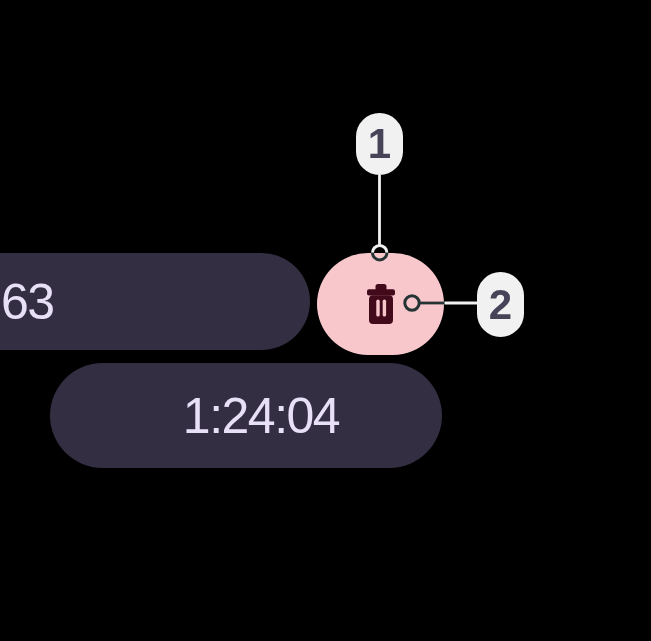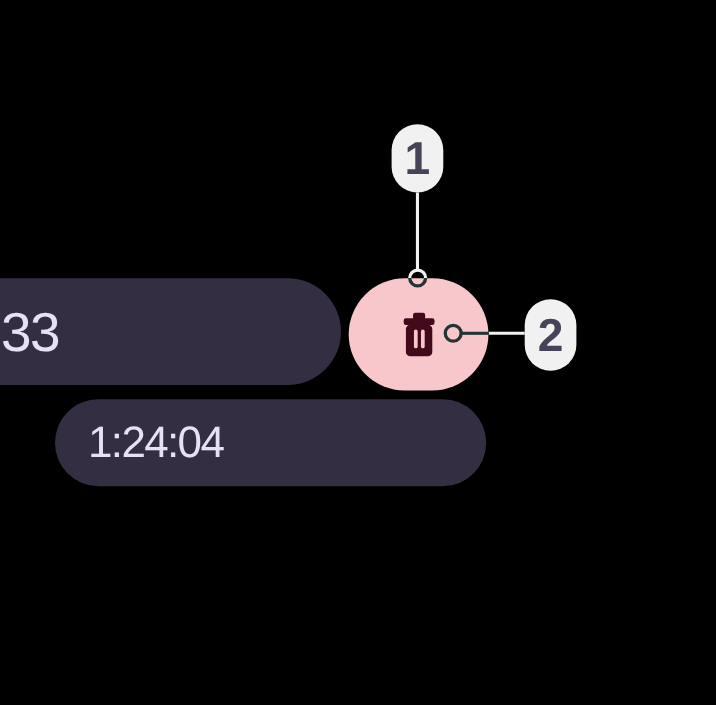--- a/index.html
+++ b/index.html
@@ -21,24 +21,25 @@
   }
   .chip-elapsed {
     left: -80px; top: 253px;
     width: 390px; height: 97px;
     border-radius: 48.5px;
     padding-left: 81px;
     font-size: 50px;
   }
   .chip-duration {
     left: 50px; top: 363px;
-    width: 392px; height: 79px;
+    width: 392px; height: 105px;
     border-radius: 52.5px;
     padding-left: 30px;
-    font-size: 40px;
+    font-size: 50px;
+    justify-content: center;
   }
   .delete-btn {
     position: absolute;
     left: 317px; top: 253px;
     width: 127px; height: 102px;
     border-radius: 51px;
     background: #f8c7cc;
     border: none;
     padding: 0;
     display: flex;
@@ -65,21 +66,21 @@
     width: 651px; height: 641px;
     pointer-events: none;
   }
 </style>
 </head>
 <body>
 
 <div class="canvas">
 
   <div class="chip chip-elapsed">
-    <span>33</span>
+    <span>63</span>
   </div>
 
   <button class="delete-btn">
     <svg width="30" height="40" viewBox="0 0 30 40">
       <rect x="9.5" y="0" width="11" height="7" rx="2.5" fill="#430a1c"></rect>
       <rect x="1" y="5.3" width="28" height="6.2" rx="2" fill="#430a1c"></rect>
       <rect x="3" y="11.3" width="24" height="28.7" rx="4" fill="#430a1c"></rect>
       <rect x="10.3" y="15.6" width="3.4" height="17" rx="1.7" fill="#f8c7cc"></rect>
       <rect x="16.7" y="15.6" width="3.4" height="17" rx="1.7" fill="#f8c7cc"></rect>
     </svg>

